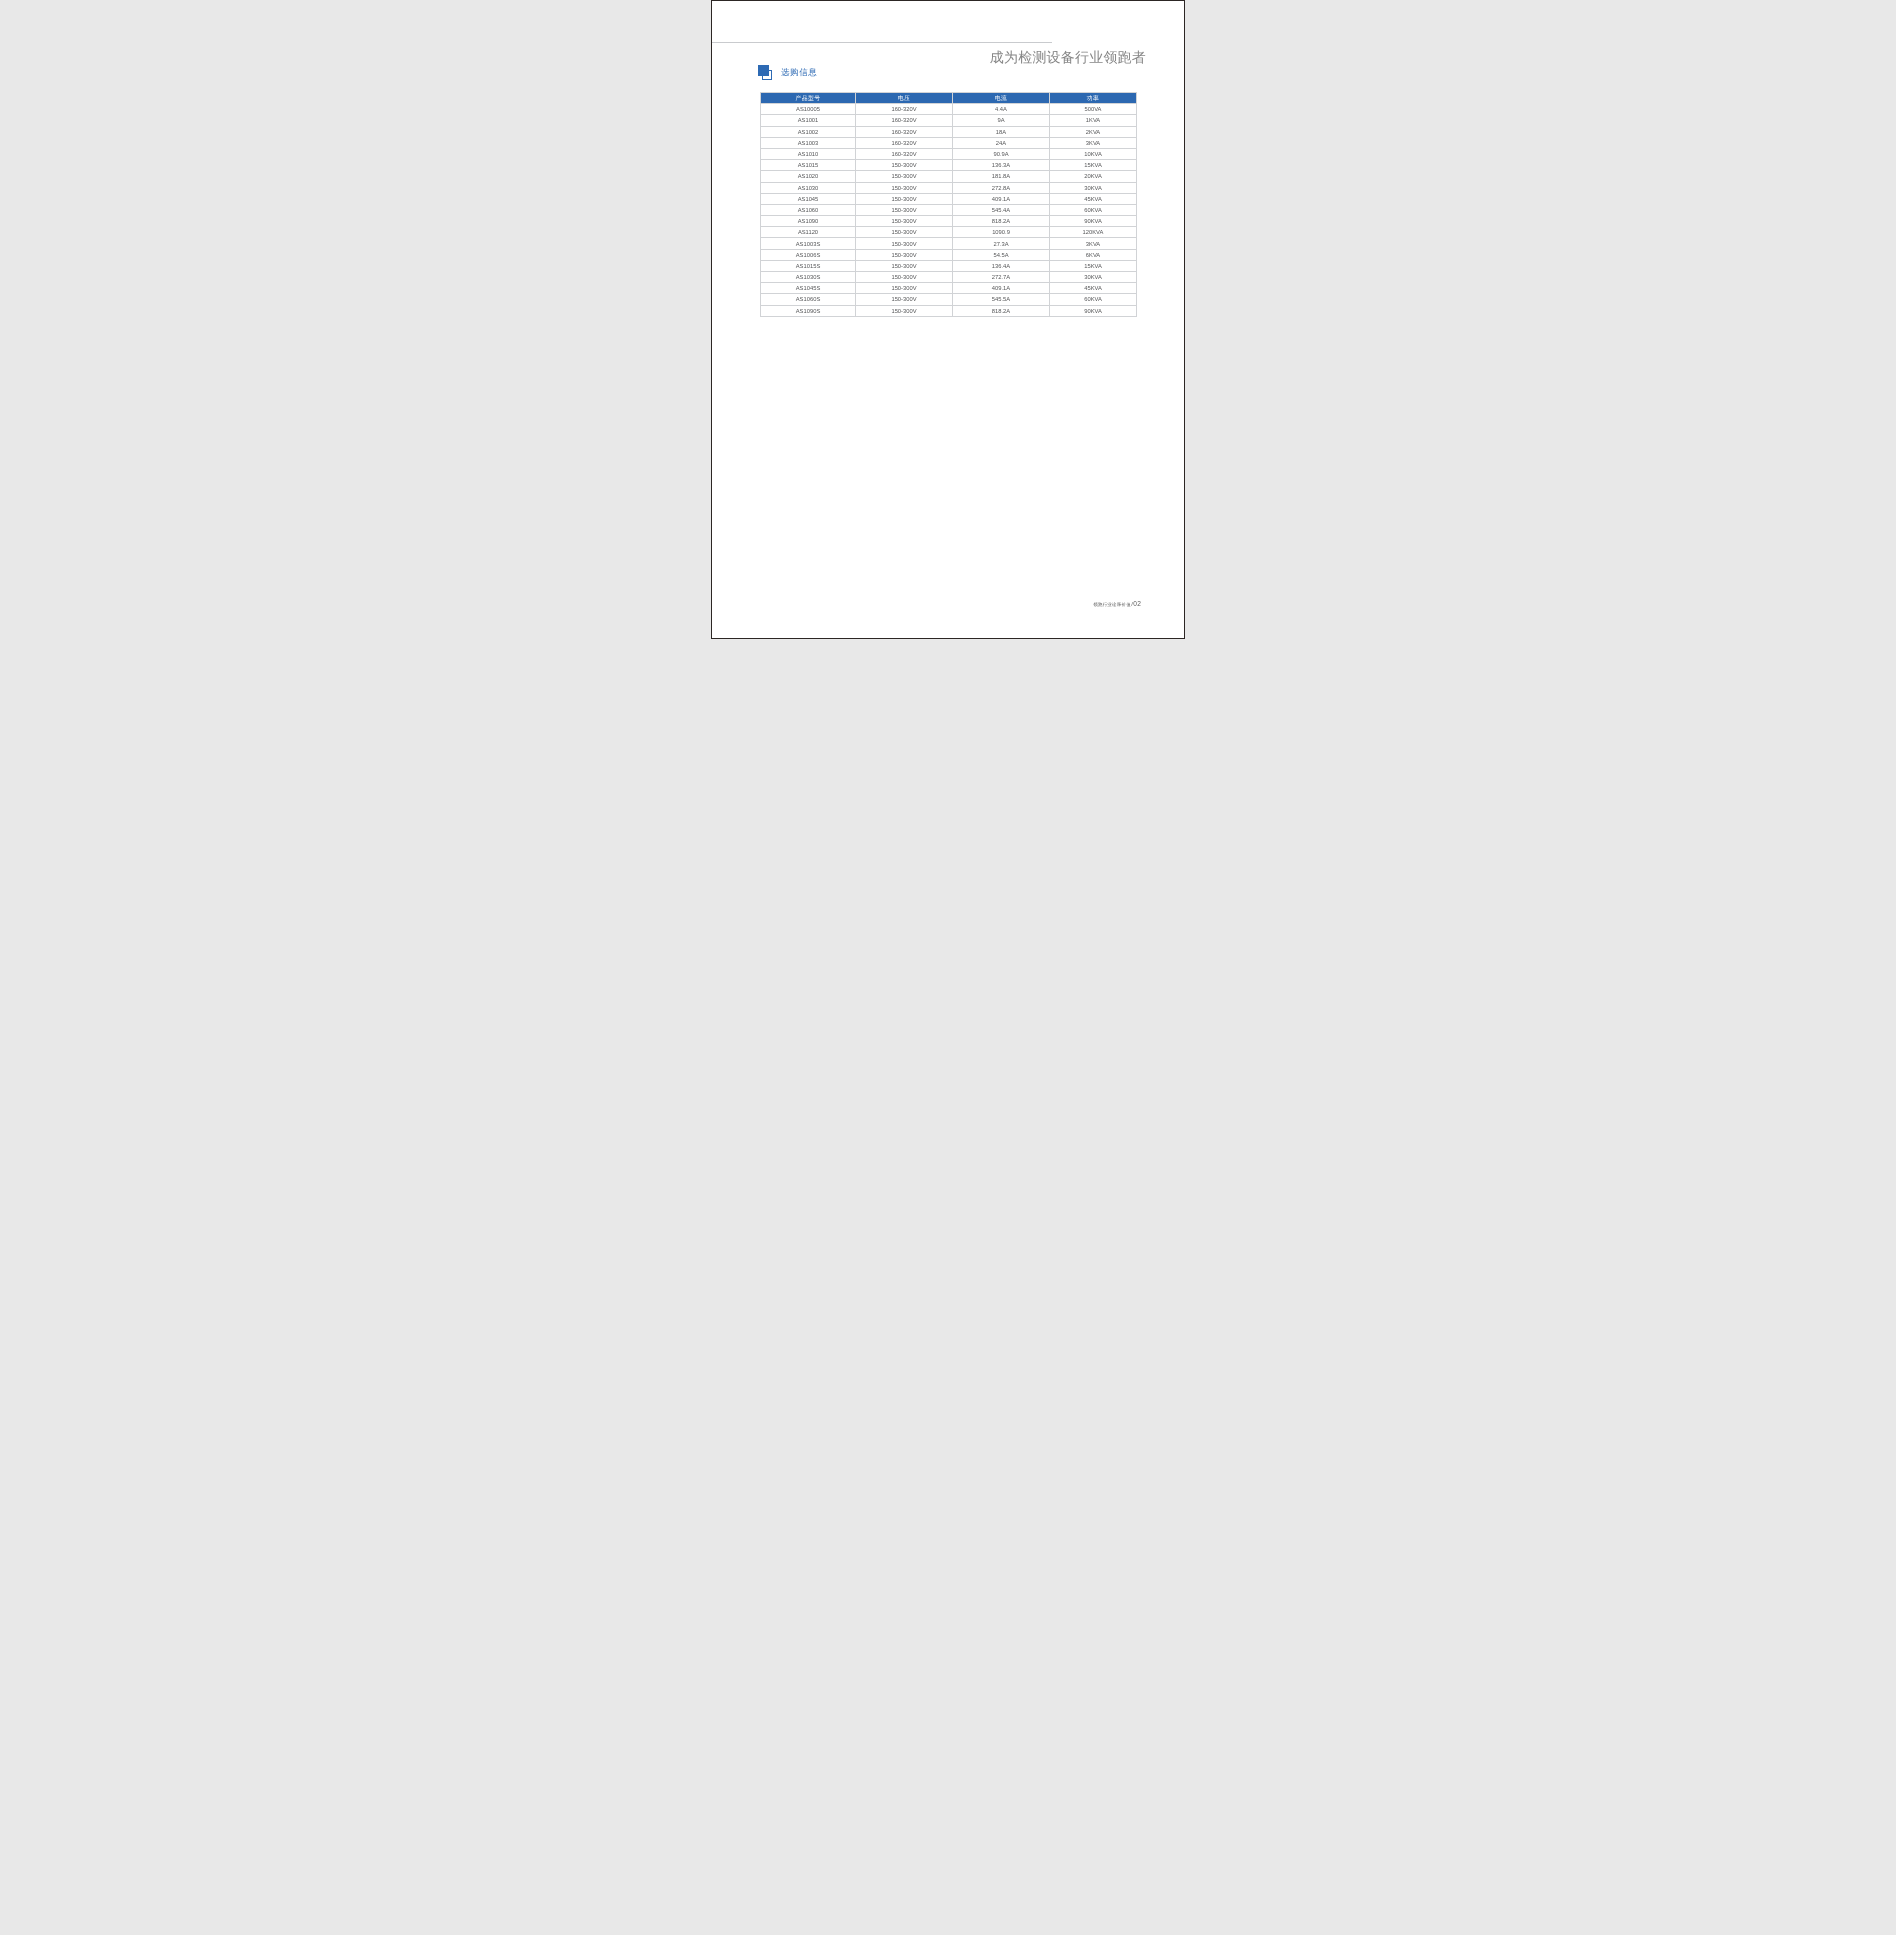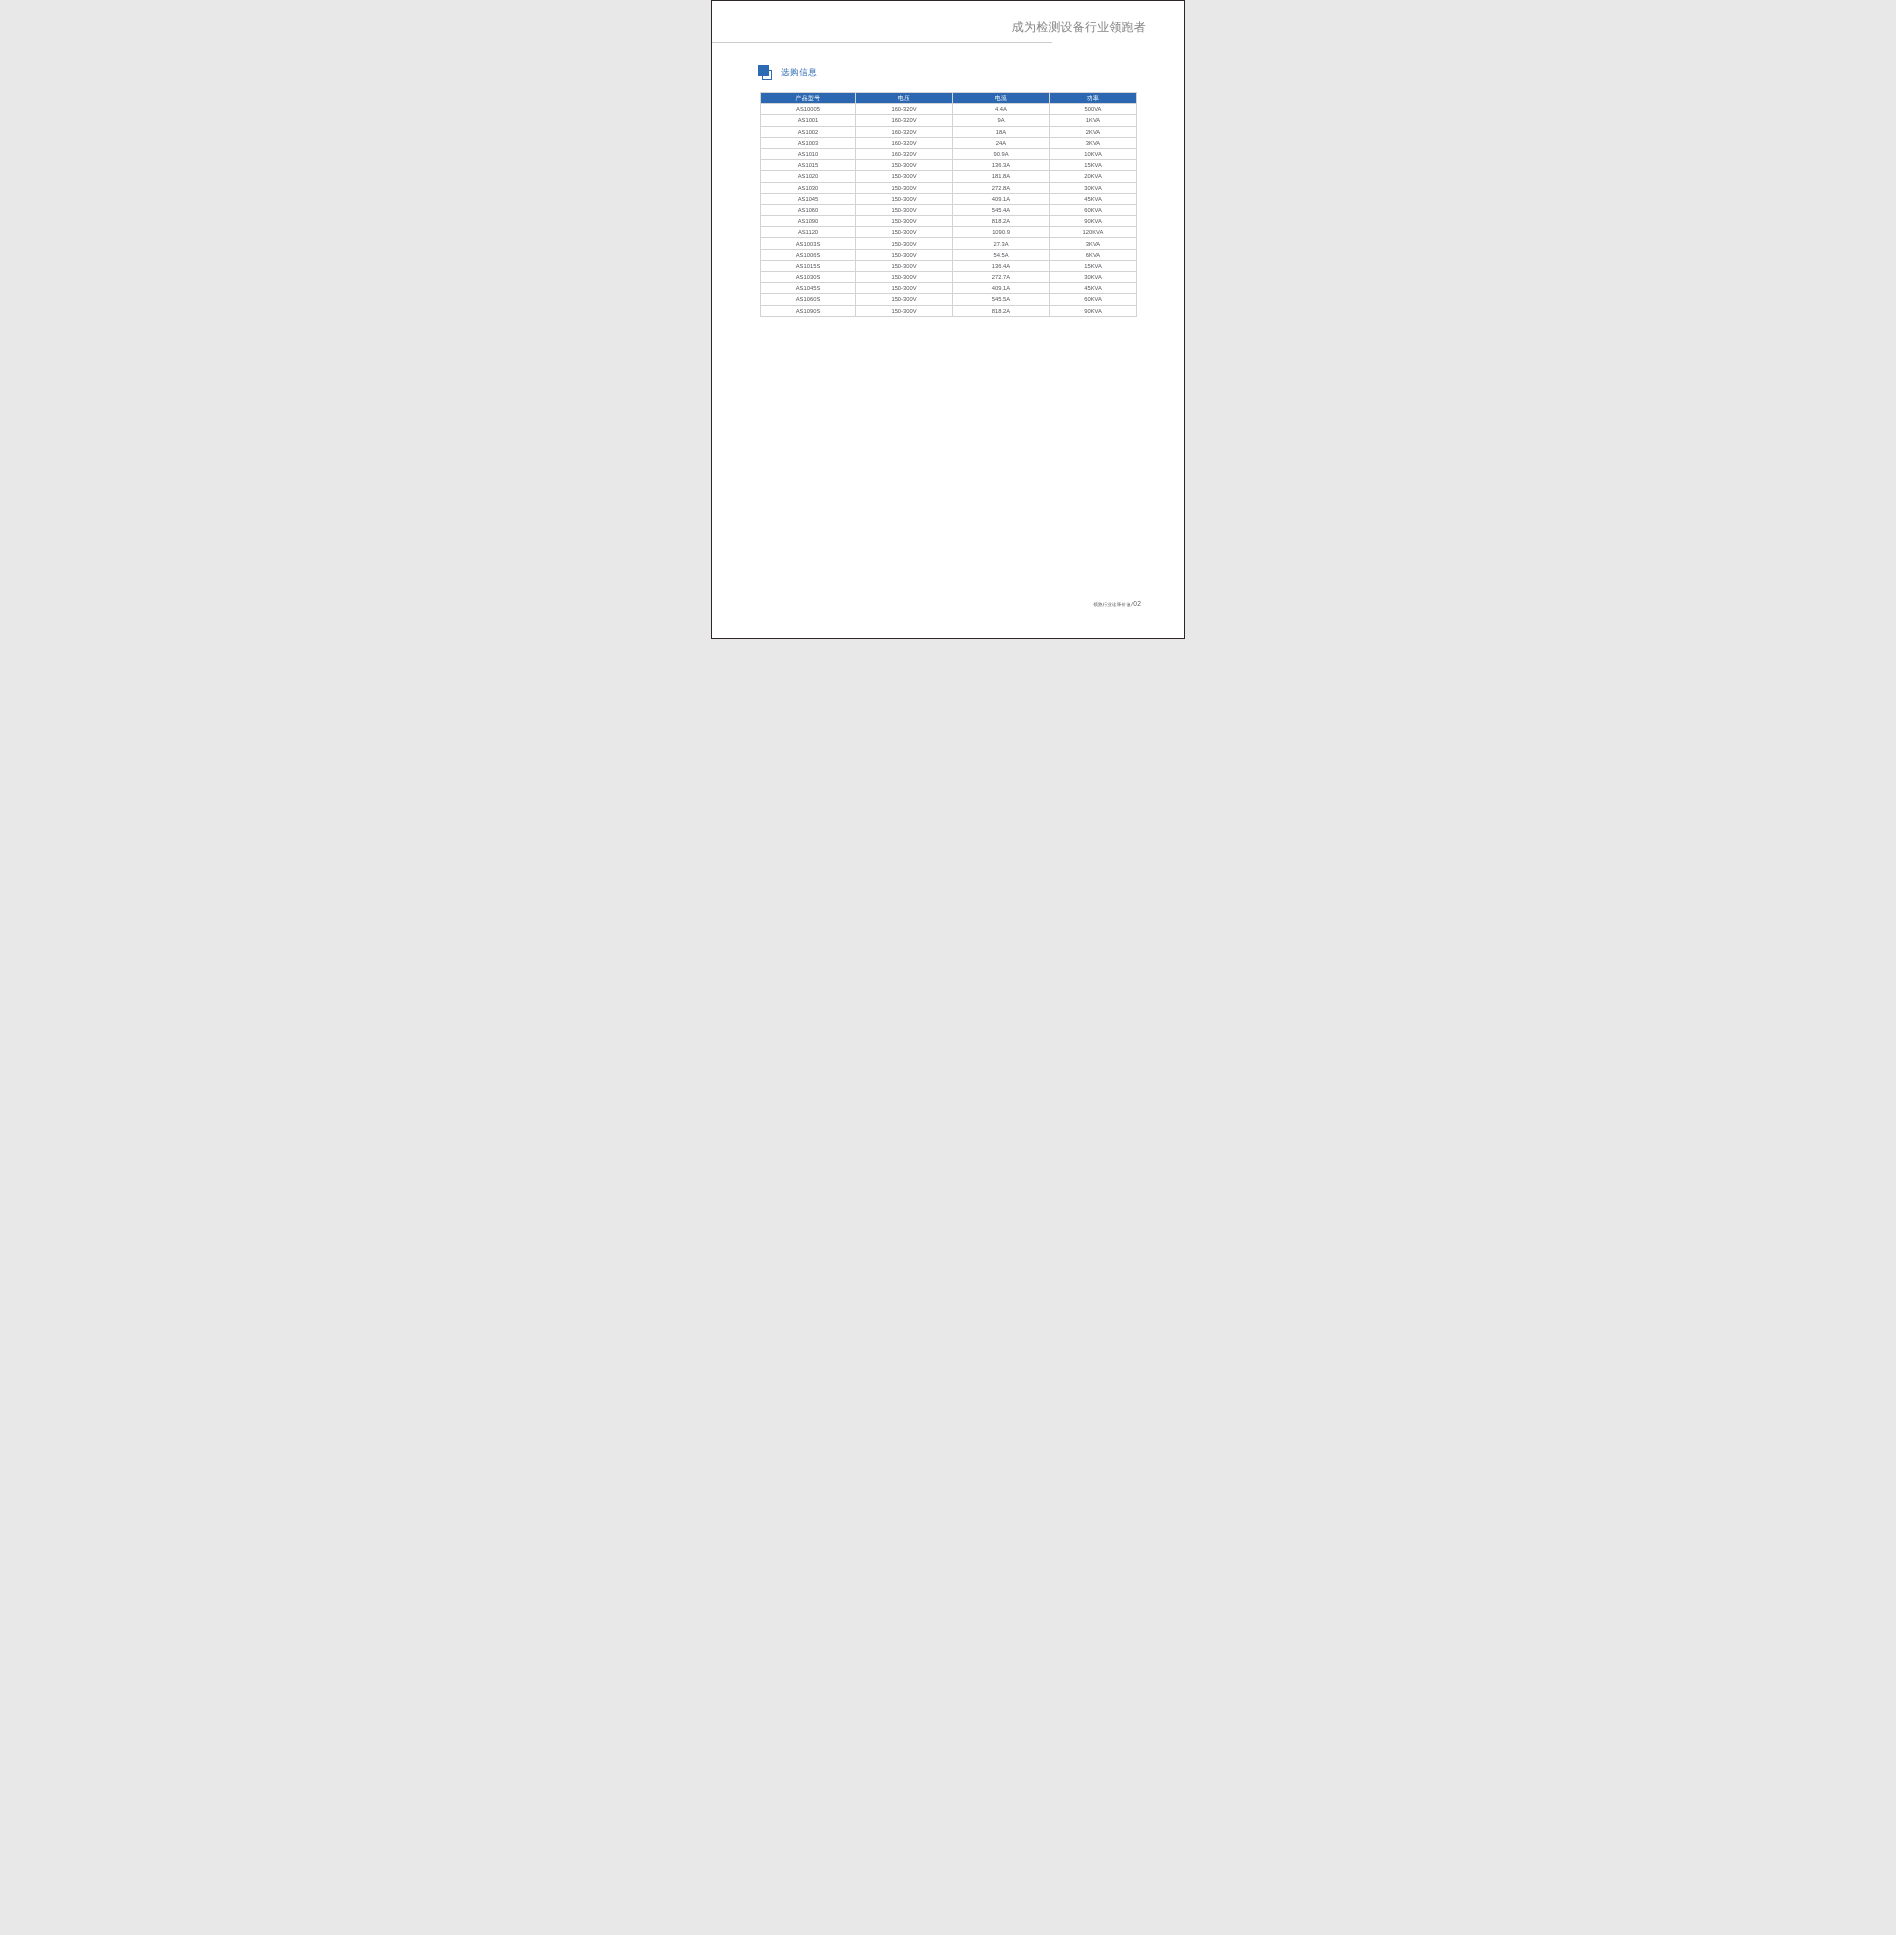--- a/index.html
+++ b/index.html
@@ -18,23 +18,23 @@
   .header-rule {
     position: absolute;
     left: 0;
     top: 41px;
     width: 340px;
     height: 1.2px;
     background: #c9cbce;
   }
   .header-slogan {
     position: absolute;
-    top: 22px;
+    top: 52px;
     right: 38px;
-    font-size: 12px;
+    font-size: 14px;
     line-height: 9.3px;
     color: #878787;
     letter-spacing: 0.2px;
     white-space: nowrap;
     font-family: Liberation Serif, serif;
   }
   
   .section-marker {
     position: absolute;
     left: 46px;

